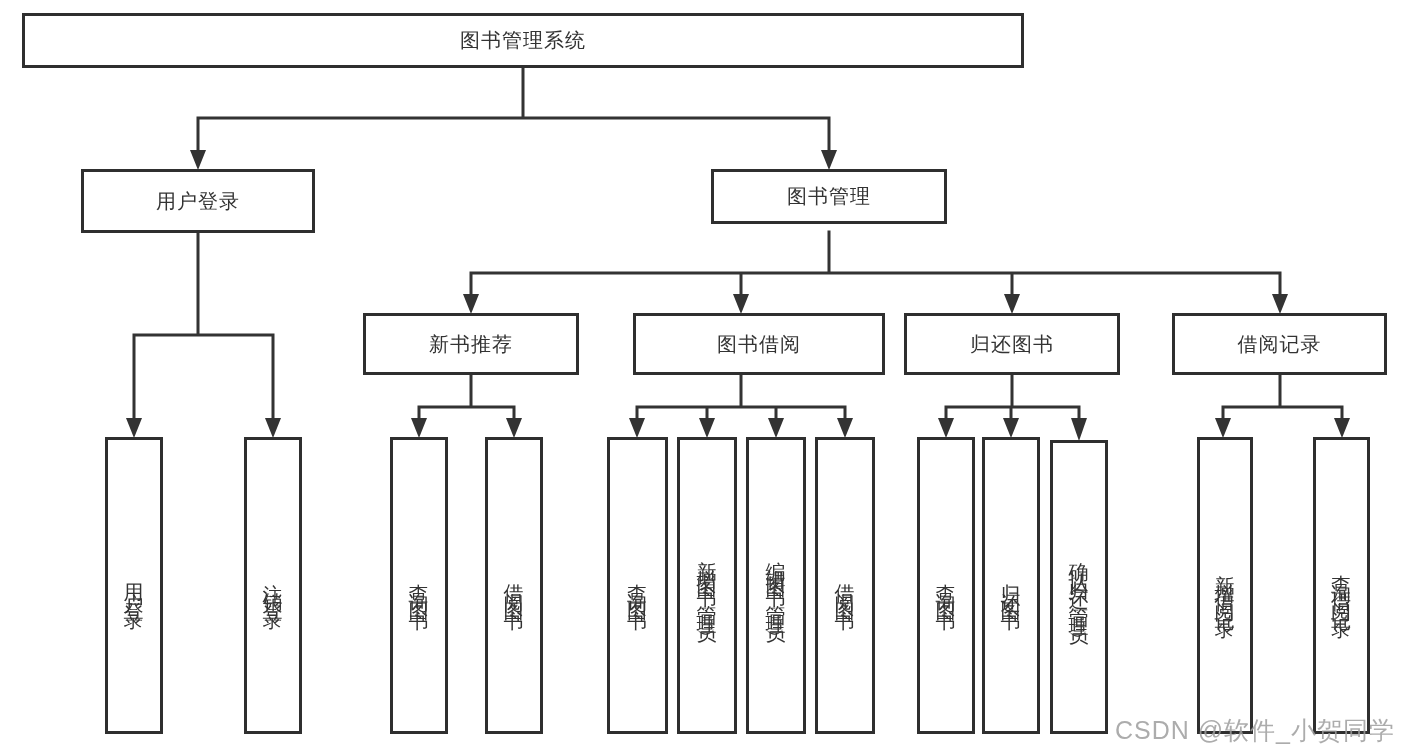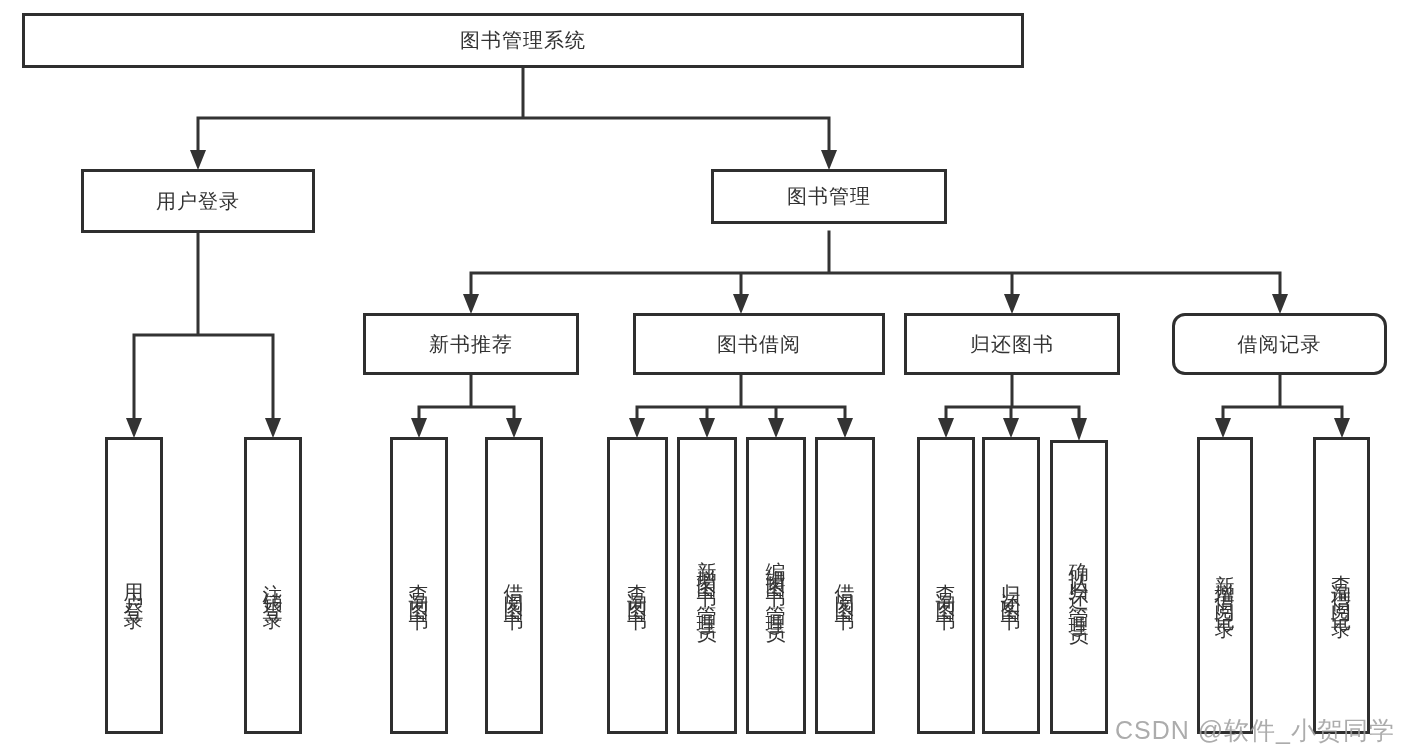--- a/index.html
+++ b/index.html
@@ -131,21 +131,21 @@
 
   <div class="box" style="left:363px; top:313px; width:216px; height:62px;">
     <span>新书推荐</span>
   </div>
   <div class="box" style="left:633px; top:313px; width:252px; height:62px;">
     <span>图书借阅</span>
   </div>
   <div class="box" style="left:904px; top:313px; width:216px; height:62px;">
     <span>归还图书</span>
   </div>
-  <div class="box" style="left:1172px; top:313px; width:215px; height:62px;border-radius:13px;">
+  <div class="box" style="left:1172px; top:313px; width:215px; height:62px;">
     <span>借阅记录</span>
   </div>
 
   <div class="box leaf" style="left:105px; top:437px; width:58px; height:297px;">
     <span class="vtext">用户登录</span>
   </div>
   <div class="box leaf" style="left:244px; top:437px; width:58px; height:297px;">
     <span class="vtext">注销登录</span>
   </div>
 

